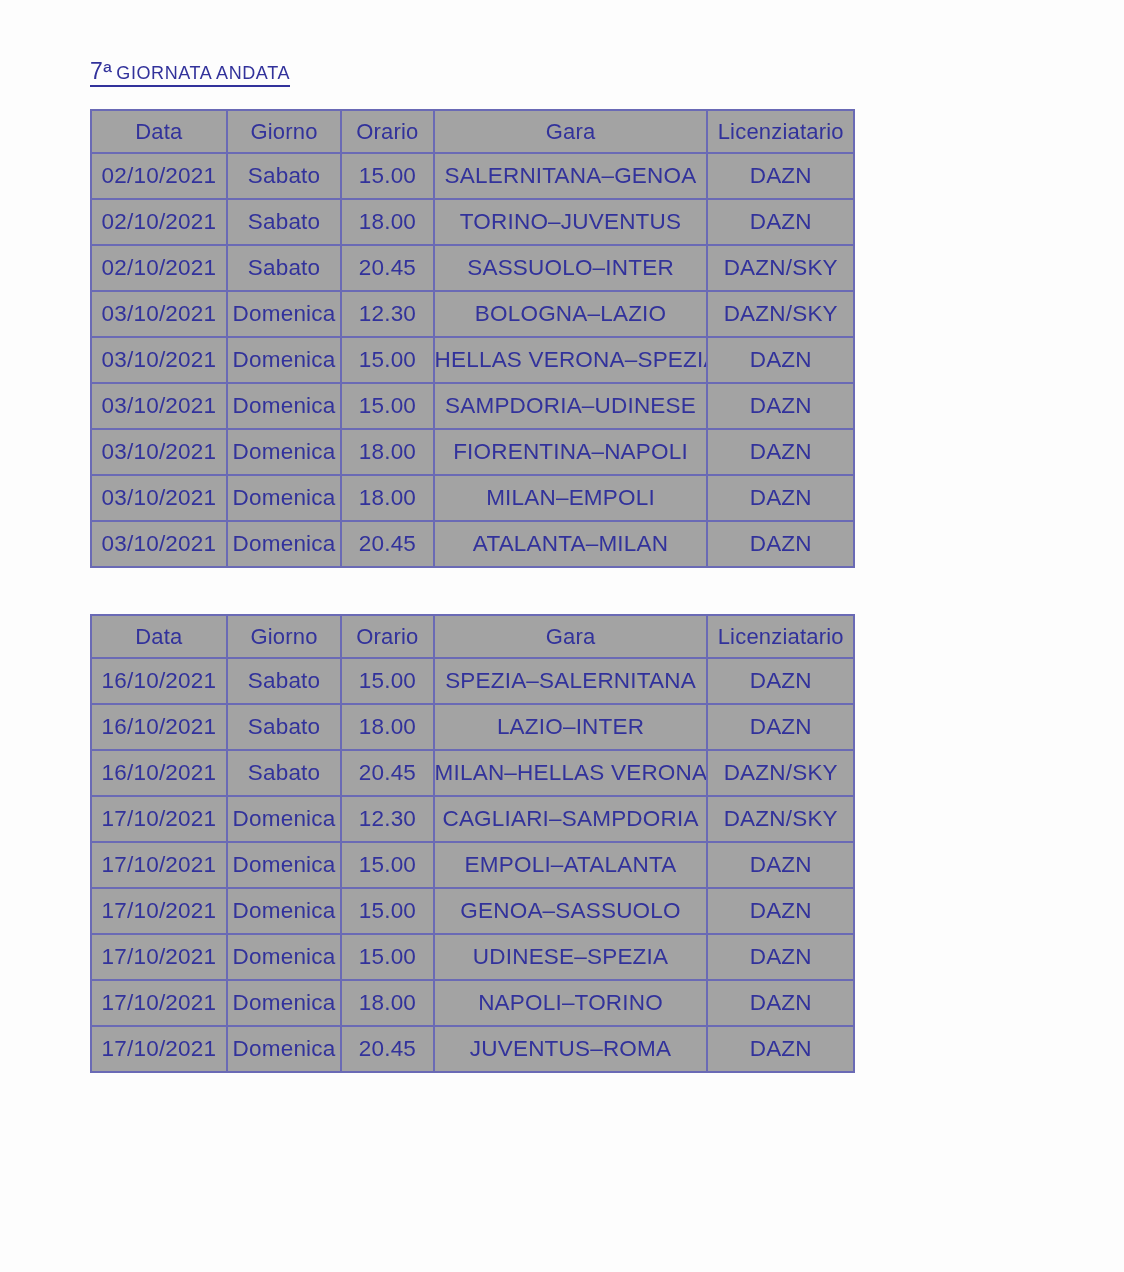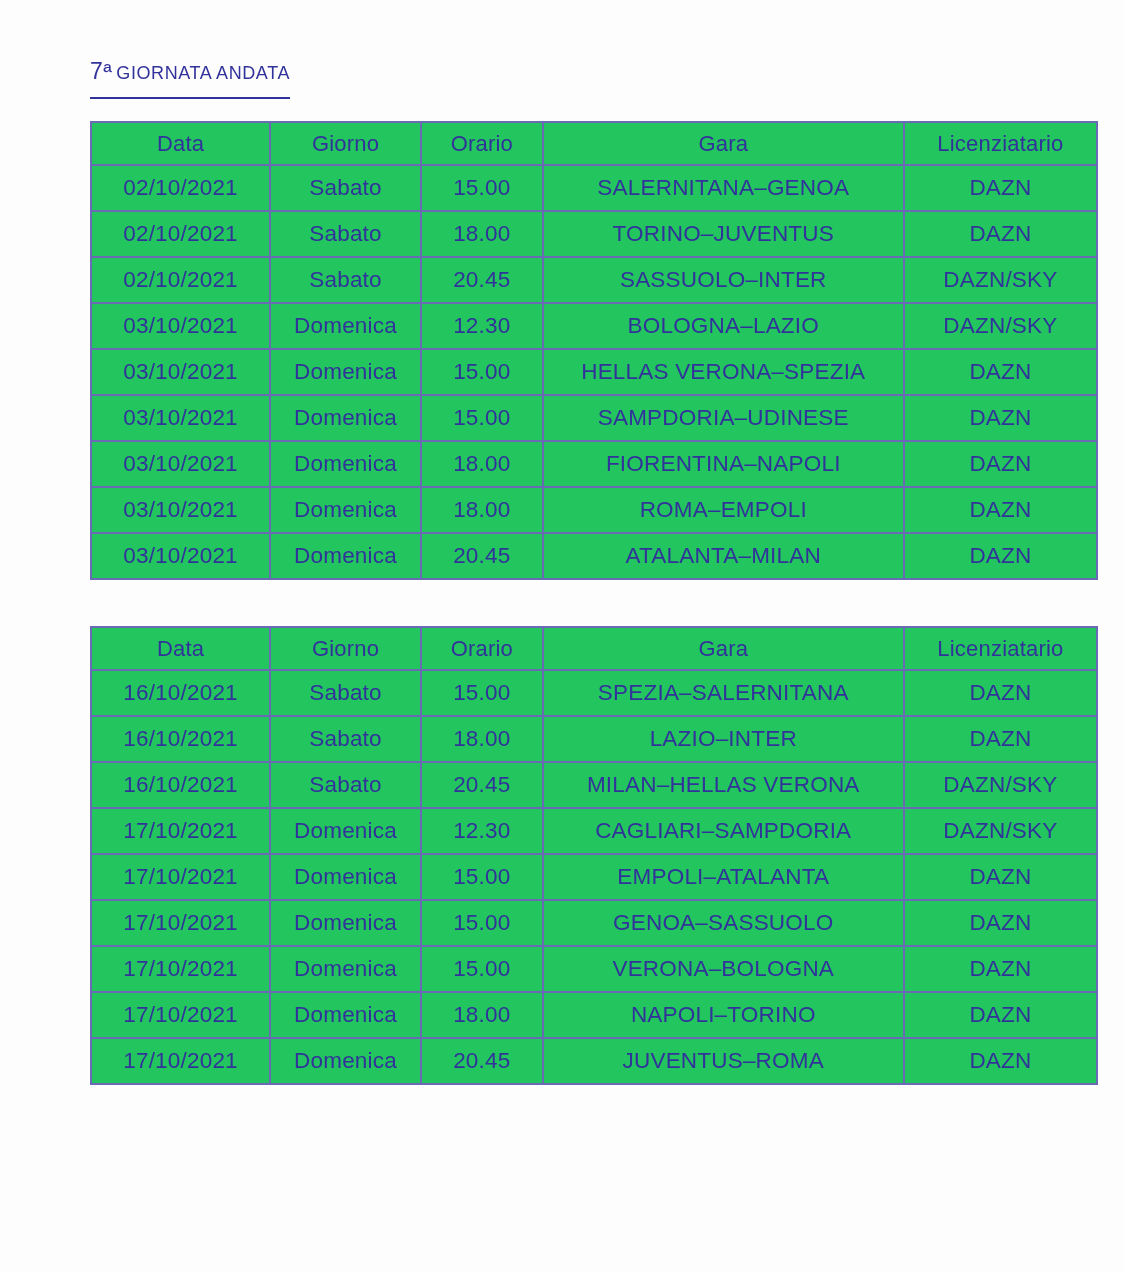--- a/index.html
+++ b/index.html
@@ -15,39 +15,39 @@
     color:var(--text-color);
     padding:58px 0 70px 90px;
   }
   .section{width:923px;}
   .section + .section{margin-top:46px;}
   h2.section-title{
     display:inline-block;
     font-weight:400;
     color:var(--text-color);
     border-bottom:2px solid var(--text-color);
-    padding-bottom:14px;
+    padding-bottom:2px;
     margin-bottom:22px;
     line-height:1.05;
     white-space:nowrap;
   }
   h2.section-title .num{
     font-size:23px;
     letter-spacing:0.5px;
   }
   h2.section-title .cap{
     font-size:18px;
     letter-spacing:0.6px;
     margin-left:4px;
   }
   table.fixtures{
-    width:1008px;
+    width:765px;
     border-collapse:collapse;
     table-layout:fixed;
-    background:#22c55e;
+    background:#a3a3a3;
   }
   table.fixtures th,
   table.fixtures td{
     border:2px solid var(--border-color);
     text-align:center;
     vertical-align:middle;
     font-weight:400;
     color:var(--text-color);
     overflow:hidden;
     white-space:nowrap;
@@ -139,21 +139,21 @@
             <td>03/10/2021</td>
             <td>Domenica</td>
             <td>18.00</td>
             <td>FIORENTINA–NAPOLI</td>
             <td>DAZN</td>
           </tr>
           <tr>
             <td>03/10/2021</td>
             <td>Domenica</td>
             <td>18.00</td>
-            <td>ROMA–EMPOLI</td>
+            <td>MILAN–EMPOLI</td>
             <td>DAZN</td>
           </tr>
           <tr>
             <td>03/10/2021</td>
             <td>Domenica</td>
             <td>20.45</td>
             <td>ATALANTA–MILAN</td>
             <td>DAZN</td>
           </tr>
         </tbody>
@@ -218,21 +218,21 @@
             <td>17/10/2021</td>
             <td>Domenica</td>
             <td>15.00</td>
             <td>GENOA–SASSUOLO</td>
             <td>DAZN</td>
           </tr>
           <tr>
             <td>17/10/2021</td>
             <td>Domenica</td>
             <td>15.00</td>
-            <td>VERONA–BOLOGNA</td>
+            <td>UDINESE–SPEZIA</td>
             <td>DAZN</td>
           </tr>
           <tr>
             <td>17/10/2021</td>
             <td>Domenica</td>
             <td>18.00</td>
             <td>NAPOLI–TORINO</td>
             <td>DAZN</td>
           </tr>
           <tr>

